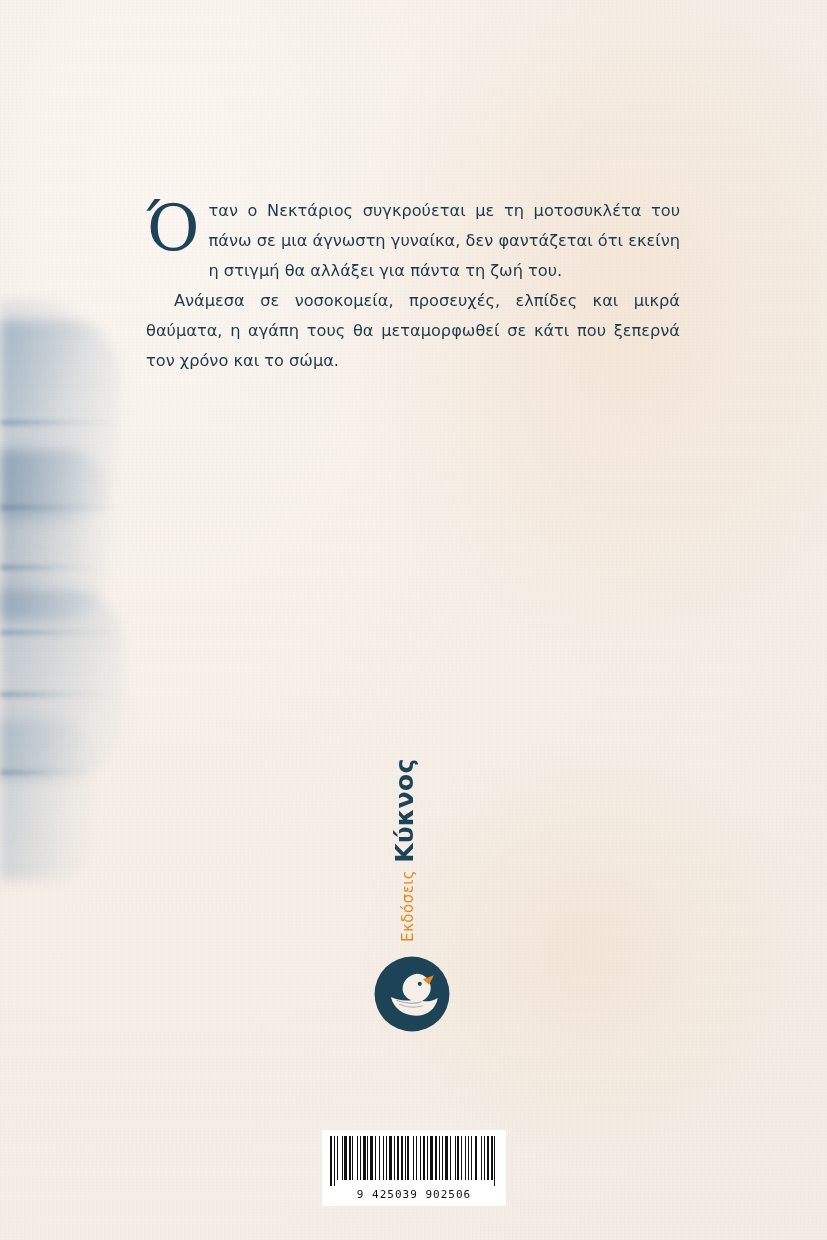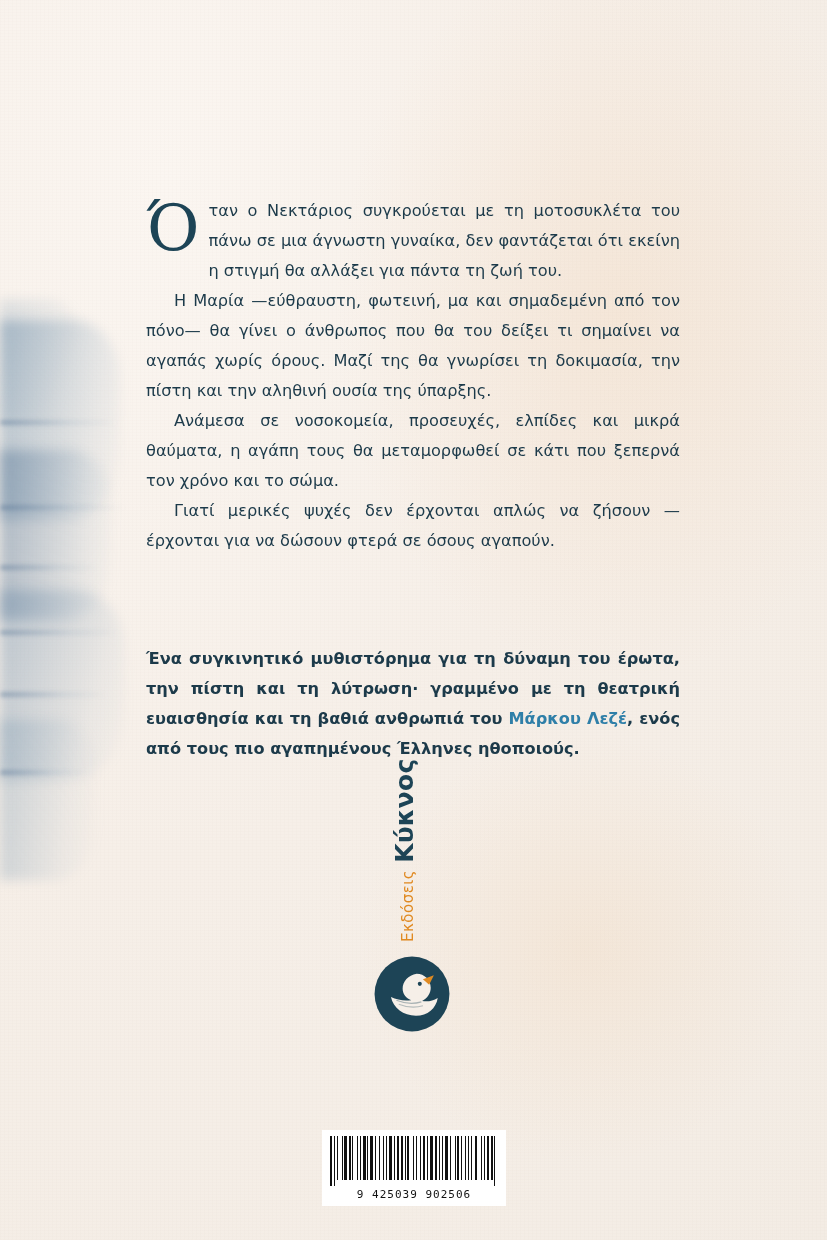--- a/index.html
+++ b/index.html
@@ -223,28 +223,23 @@
     <div class="streak s3"></div>
     <div class="streak s4"></div>
     <div class="streak s5"></div>
     <div class="streak s6"></div>
   </div>
 
   <div class="blurb">
     <p class="dropcap-para">
       <span class="dropcap">Ό</span><span>ταν ο Νεκτάριος συγκρούεται με τη μοτοσυκλέτα του πάνω σε μια άγνωστη γυναίκα, δεν φαντάζεται ότι εκείνη η στιγμή θα αλλάξει για πάντα τη ζωή του.</span>
     </p>
-    <p class="indent">Η Μαρία —εύθραυστη, φωτεινή, μα και σημαδεμένη από τον πόνο— θα γίνει ο άνθρωπος που θα του δείξει τι σημαίνει να αγαπάς χωρίς όρους. Μαζί της θα γνωρίσει τη δοκιμασία, την πίστη και την αληθινή ουσία της ύπαρξης.</p>
     <p class="indent">Ανάμεσα σε νοσοκομεία, προσευχές, ελπίδες και μικρά θαύματα, η αγάπη τους θα μεταμορφωθεί σε κάτι που ξεπερνά τον χρόνο και το σώμα.</p>
-    <p class="indent">Γιατί μερικές ψυχές δεν έρχονται απλώς να ζήσουν — έρχονται για να δώσουν φτερά σε όσους αγαπούν.</p>
-  </div>
-
-  <div class="closing">
-    <span>Ένα συγκινητικό μυθιστόρημα για τη δύναμη του έρωτα, την πίστη και τη λύτρωση· γραμμένο με τη θεατρική ευαισθησία και τη βαθιά ανθρωπιά του </span><span class="author">Μάρκου Λεζέ</span><span>, ενός από τους πιο αγαπημένους Έλληνες ηθοποιούς.</span>
-  </div>
+  </div>
+
 
   <div class="pub-wrap">
     <div class="pub-vert">
       <span class="pub-small">Εκδόσεις</span>
       <span class="pub-big">Κύκνος</span>
     </div>
   </div>
 
   <div class="emblem">
     <svg viewBox="0 0 100 100" width="78" height="78" aria-hidden="true">

